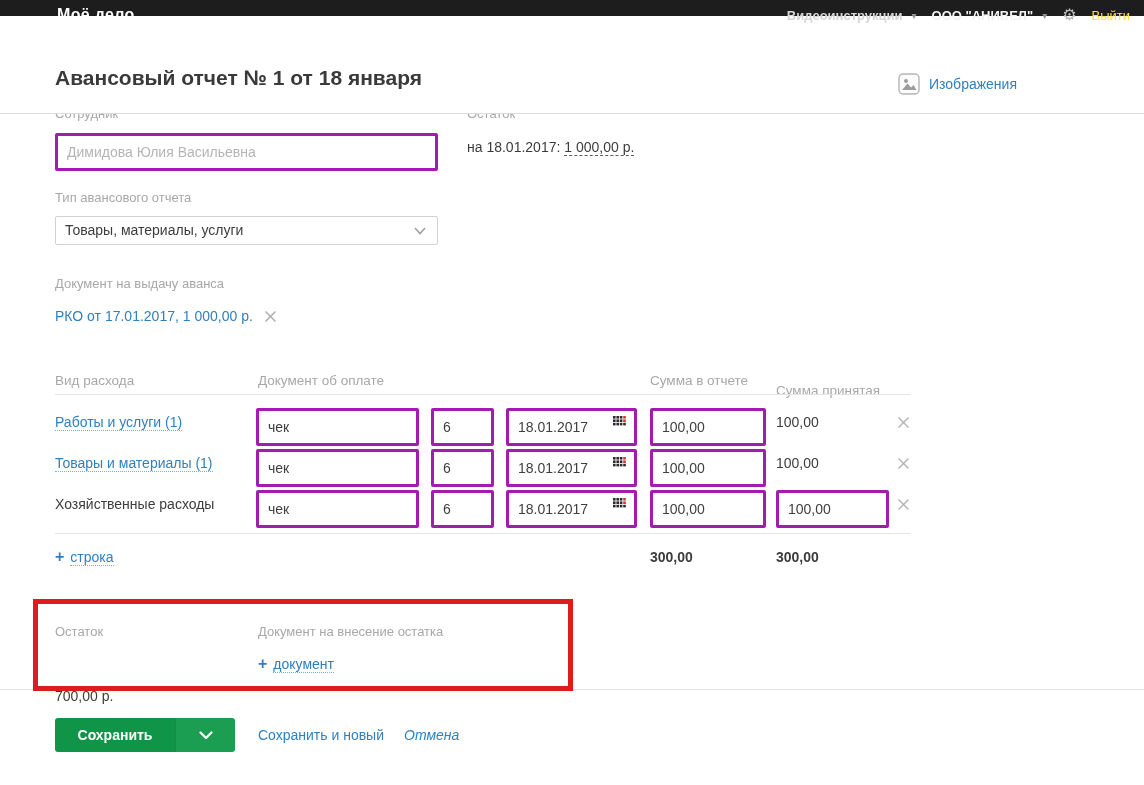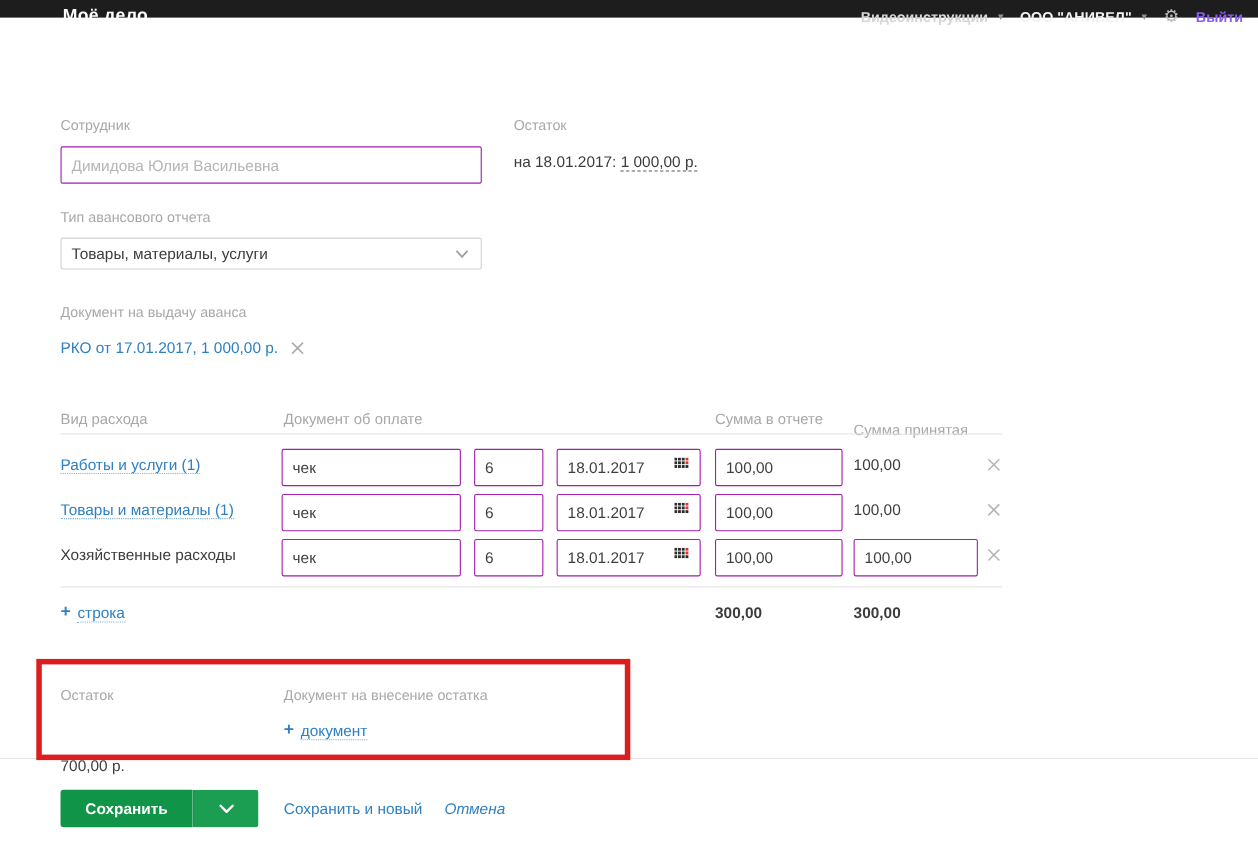--- a/index.html
+++ b/index.html
@@ -8,31 +8,31 @@
   .page { position:relative; width:1144px; height:785px; background:#fff; overflow:hidden; }
 
   
   .topbar { position:absolute; top:0; left:0; width:1144px; height:16px; background:#1d1d1d; z-index:20; }
   .logo { position:absolute; left:57px; top:0; line-height:30px; color:#fff; font-size:16px; font-weight:bold; letter-spacing:.3px; }
   .topbar-right { position:absolute; right:14px; top:0; height:30px; display:flex; align-items:center; gap:15px; }
   .topbar-link { color:#d6d6d6; font-size:13px; font-weight:bold; cursor:pointer; }
   .topbar-company { color:#f2f2f2; font-size:13px; font-weight:bold; cursor:pointer; }
   .tb-arrow { color:#8f8f8f; font-size:10px; font-family:"DejaVu Sans",sans-serif; cursor:pointer; margin-left:-6px; }
   .gear { color:#b9b9b9; font-size:16px; font-family:"DejaVu Sans",sans-serif; cursor:pointer; line-height:30px; }
-  .logout { color:#8b5cf6; font-size:13px; font-weight:bold; cursor:pointer; }
+  .logout { color:#fde047; font-size:13px; font-weight:normal; cursor:pointer; }
 
   
   .page-header { position:absolute; top:30px; left:0; width:1144px; height:84px; background:#fff; border-bottom:1px solid #dcdcdc; z-index:10; }
   .page-title { position:absolute; left:55px; top:36px; font-size:21px; font-weight:bold; color:#3a3a3a; }
   .images-link { position:absolute; left:898px; top:43px; display:flex; align-items:center; gap:9px; cursor:pointer; }
   .images-link span { color:#3080c0; font-size:14px; }
 
   
   .lbl { position:absolute; font-size:13px; color:#a8a8a8; white-space:nowrap; }
-  .inp { position:absolute; height:29px; border:1px solid #a21caf; border-radius:2px; background:#fff;
+  .inp { position:absolute; height:29px; border:3px solid #a21caf; border-radius:2px; background:#fff;
          font-family:"Liberation Sans","DejaVu Sans",sans-serif; font-size:14px; color:#3f3f3f; padding:16px 9px; outline:none; }
   .inp.muted { color:#b5b5b5; }
   .dark { color:#3c3c3c; }
   .link-solid { color:#3080c0; cursor:pointer; }
   .link-dotted { color:#3080c0; text-decoration:none; border-bottom:1px dotted #7ab0d8; cursor:pointer; }
   .dashed-val { border-bottom:1px dashed #5a5a5a; cursor:pointer; }
   .hr { position:absolute; height:1px; background:#e4e4e4; }
   .plus { color:#2f7fc1; font-weight:bold; font-size:16px; cursor:pointer; }
   .x-icon { display:inline-block; cursor:pointer; }
 
@@ -229,14 +229,25 @@
 
   <button class="save-btn">Сохранить</button>
   <button class="save-arrow">
     <svg width="14" height="9" viewBox="0 0 14 9">
       <polyline points="1.5,1.5 7,7 12.5,1.5" fill="none" stroke="#ffffff" stroke-width="2.2" stroke-linecap="round" stroke-linejoin="round"></polyline>
     </svg>
   </button>
   <span class="footer-link" style="left:258px;">Сохранить и новый</span>
   <span class="footer-link" style="left:404px;font-style:italic;">Отмена</span>
 
+  <div class="page-header">
+    <div class="page-title">Авансовый отчет № 1 от 18 января</div>
+    <div class="images-link">
+      <svg width="22" height="22" viewBox="0 0 22 22">
+        <rect x="1" y="1" width="20" height="20" rx="4" fill="#fbfbfb" stroke="#b5b5b5" stroke-width="1.4"></rect>
+        <circle cx="8" cy="8" r="2" fill="#9c9c9c"></circle>
+        <path d="M4 17 L9.5 10.5 L13 14.5 L15.5 12 L18.5 17 Z" fill="#9c9c9c"></path>
+      </svg>
+      <span>Изображения</span>
+    </div>
+  </div>
 
 </div>
 
 </body></html>

